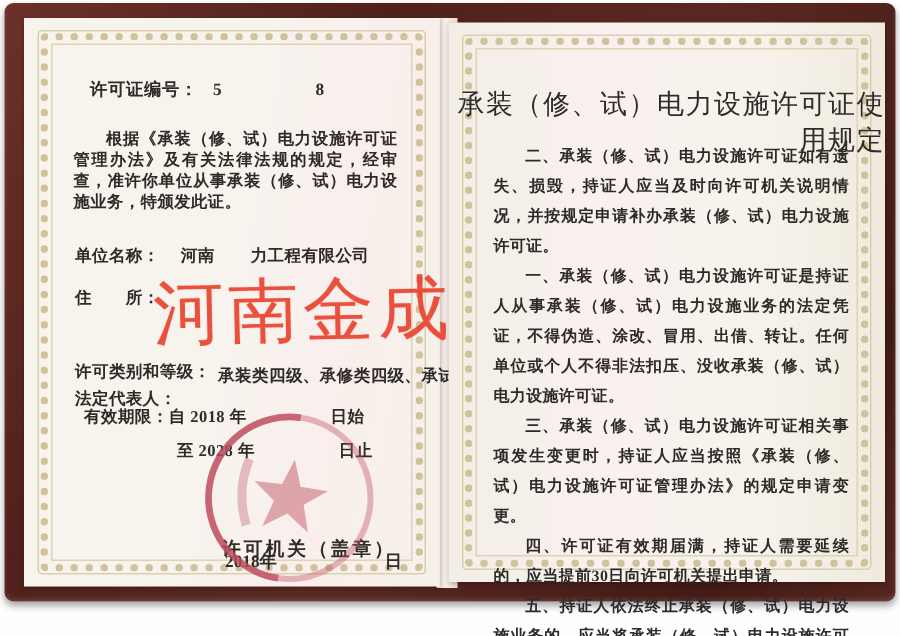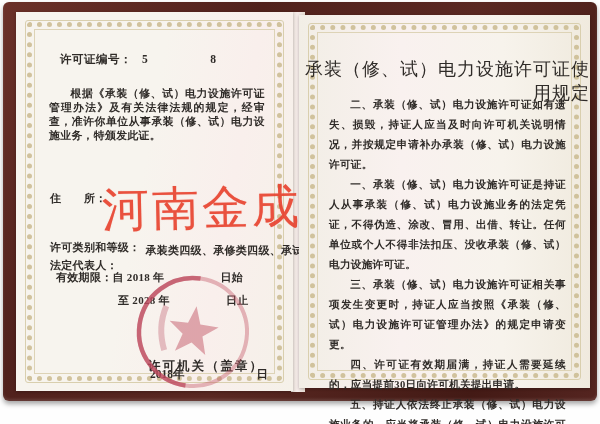--- a/index.html
+++ b/index.html
@@ -86,20 +86,23 @@
         <div class="dots"></div>
         <div class="inner"></div>
     </div>
 
     <div class="abs l-license">
       <span>许可证编号：</span><span class="num">5</span><span class="sp sp-52"></span><span class="num">8</span>
     </div>
 
     <div class="abs l-intro">根据《承装（修、试）电力设施许可证管理办法》及有关法律法规的规定，经审查，准许你单位从事承装（修、试）电力设施业务，特颁发此证。</div>
 
+    <div class="abs frow l-company">
+      <span class="lab">单位名称：</span><span class="sp sp-14"></span><span class="val">河南</span><span class="sp sp-24"></span><span class="val">力工程有限公司</span>
+    </div>
 
     <div class="abs frow l-address">
       <span class="lab">住　　所：</span>
     </div>
 
     <div class="abs frow l-legalrep">
       <span class="lab">法定代表人：</span>
     </div>
 
     <div class="abs frow l-category">

